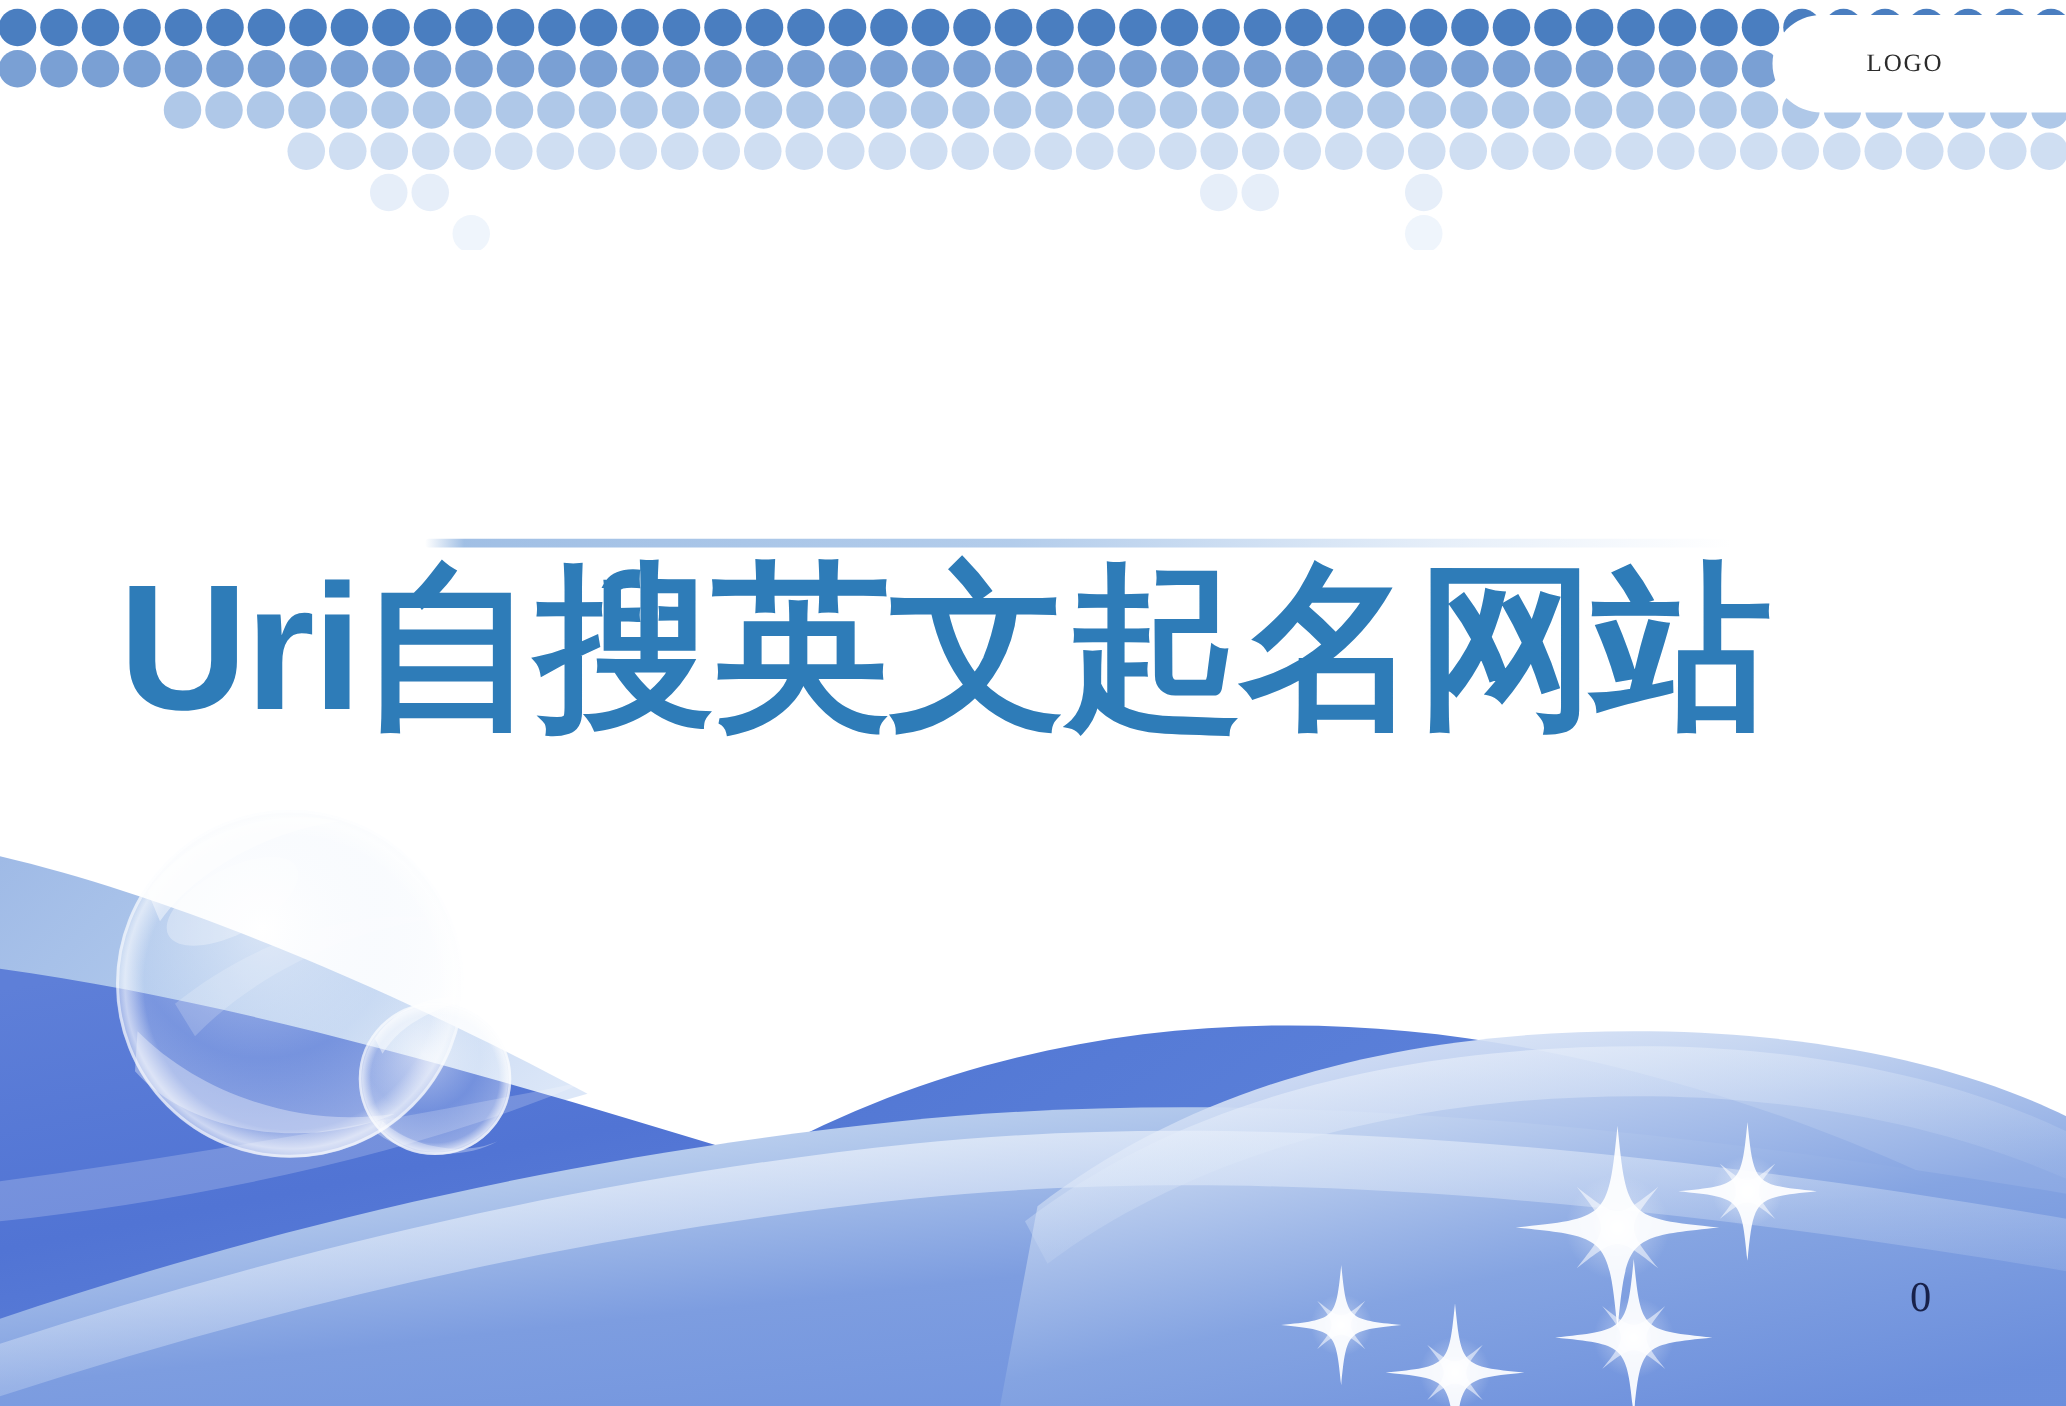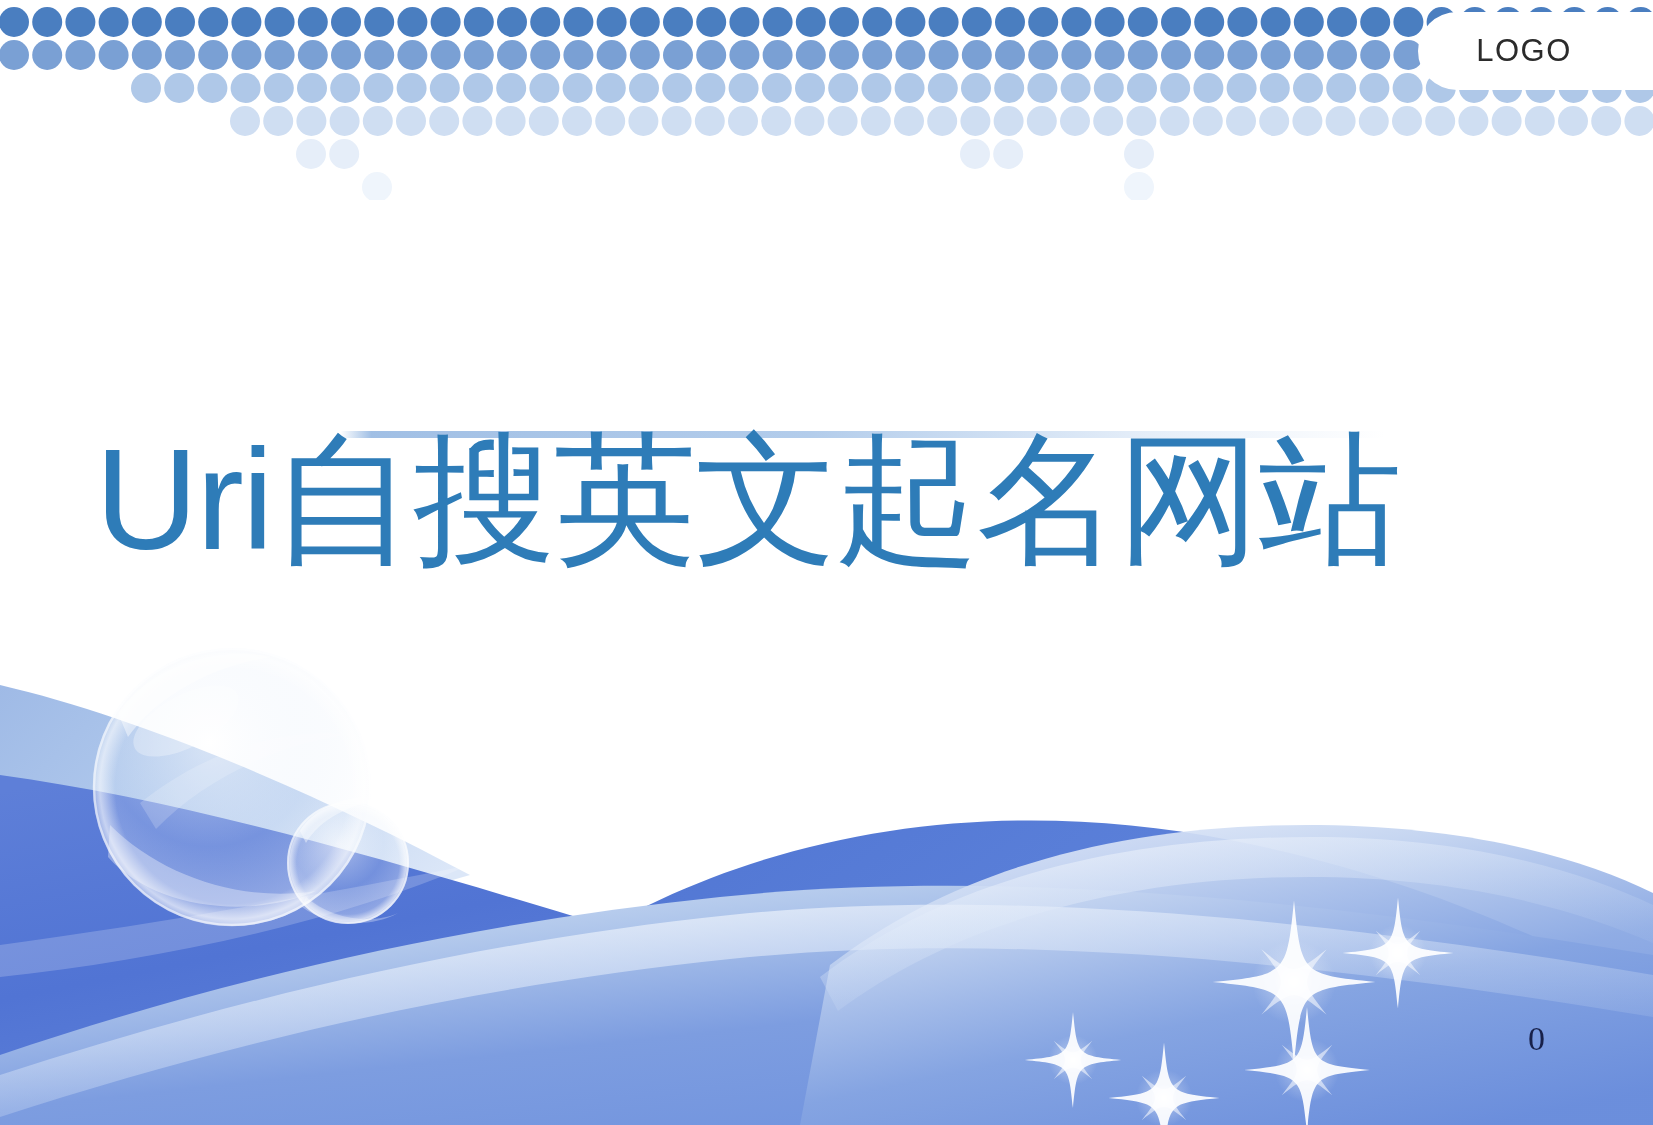--- a/index.html
+++ b/index.html
@@ -28,24 +28,24 @@
   #logo-plaque {
     position:absolute;
     left:1418px; top:12px;
     width:240px; height:78px;
     background:#ffffff;
     border-radius:42px 0 0 42px;
     z-index:3;
     display:flex; align-items:center; justify-content:center;
   }
   #logo-text {
-    font-size:31px;
+    font-size:20px;
     color:#2b2b2b;
     letter-spacing:1.5px;
-    font-family:Liberation Sans, sans-serif;
+    font-family:Liberation Serif, serif;
     padding-right:28px;
   }
 
   
   #artwork {
     position:absolute; left:0; bottom:0;
     width:1653px; height:500px;
     z-index:1;
   }
   #artwork svg { display:block; }
@@ -64,23 +64,23 @@
     background:linear-gradient(to right,
         rgba(144,180,224,0.00) 0%,
         rgba(144,180,224,0.85) 3%,
         rgba(160,192,230,0.80) 45%,
         rgba(200,219,242,0.45) 78%,
         rgba(230,240,252,0.00) 100%);
     border-radius:3px;
   }
   #title-text {
     position:absolute;
-    left:95px; top:10px;
+    left:95px; top:29px;
     font-size:143px;
-    font-weight:normal;
+    font-weight:bold;
     color:#2E7CB8;
     letter-spacing:-2px;
     line-height:1.0;
     white-space:nowrap;
     font-family:"Liberation Sans", sans-serif;
   }
 
   
   #page-number {
     position:absolute;

